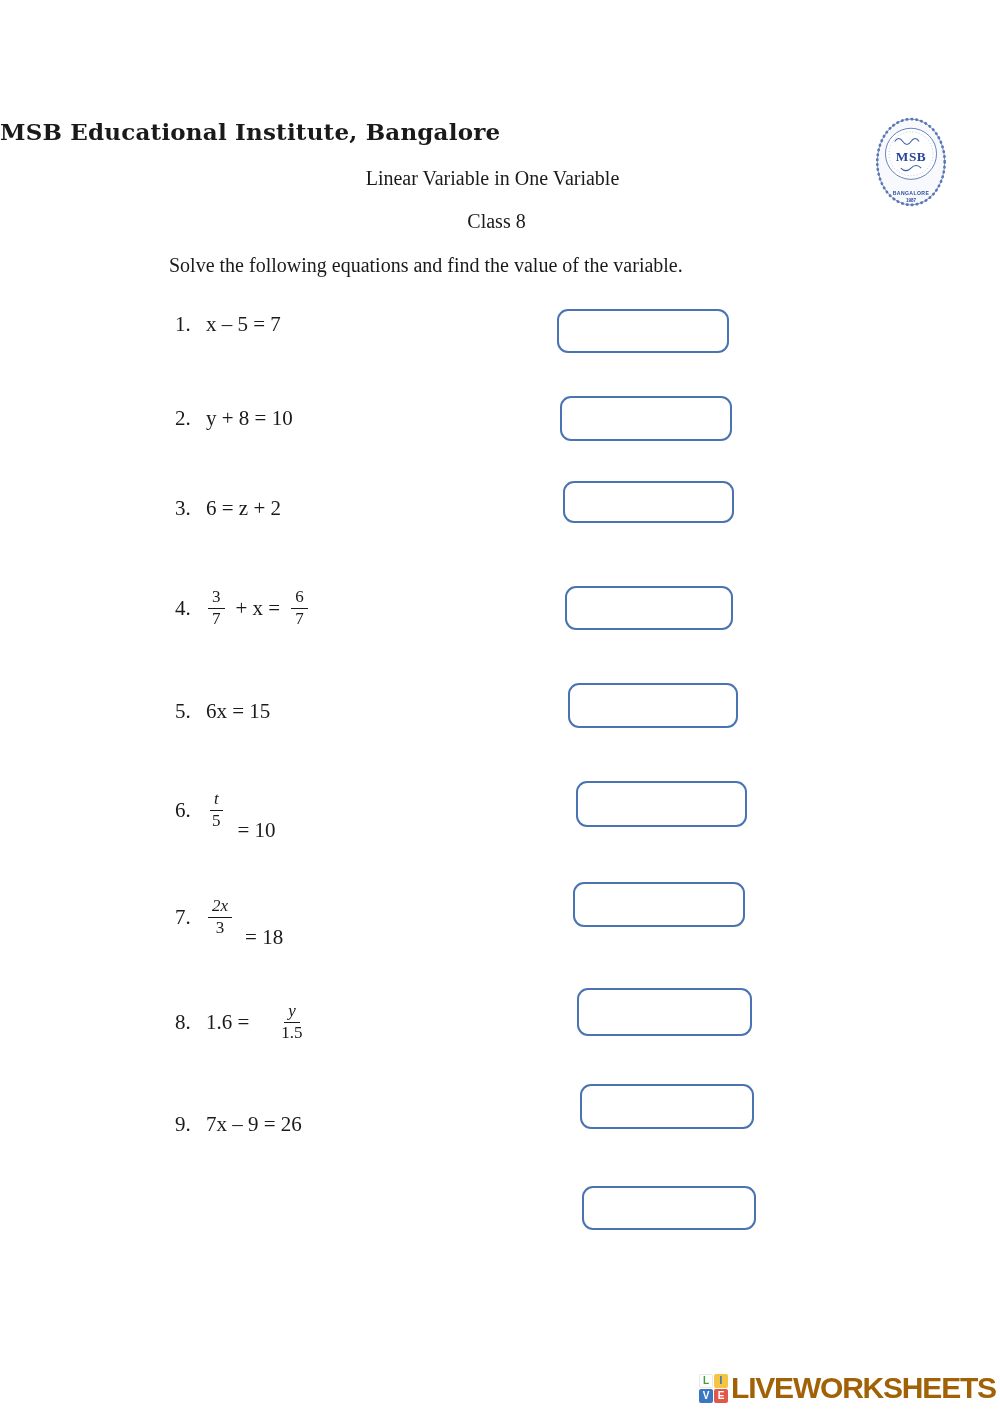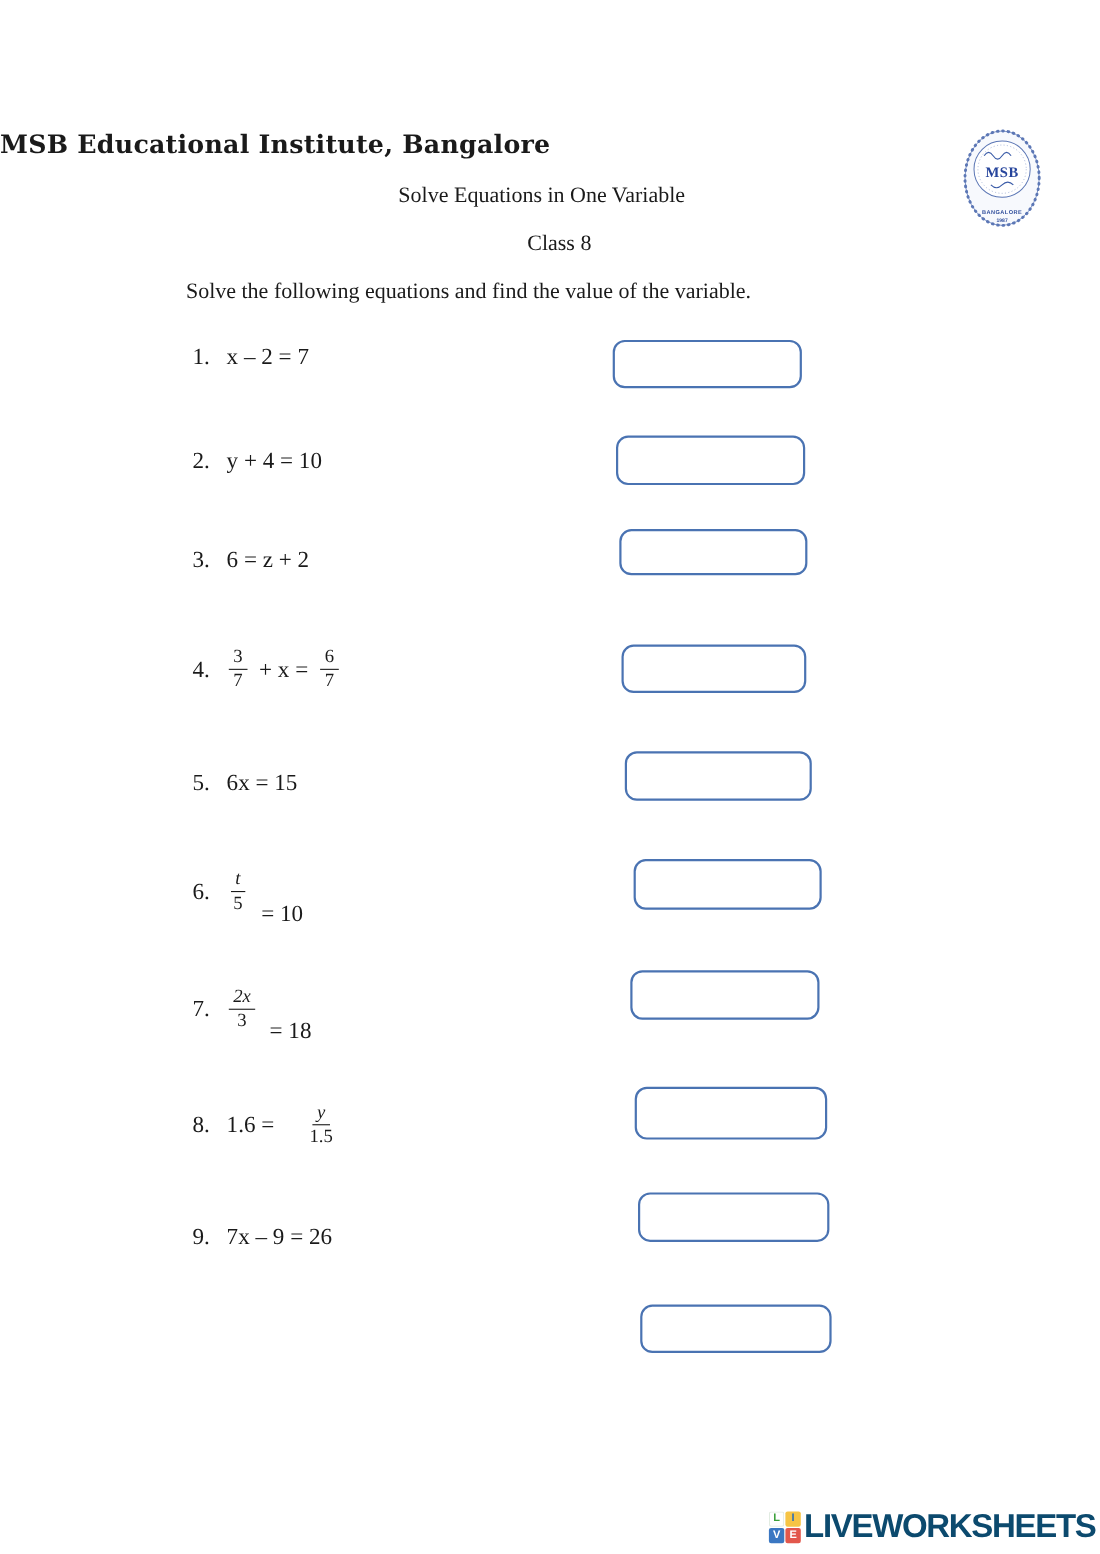--- a/index.html
+++ b/index.html
@@ -16,21 +16,21 @@
   .title{
     position:absolute; top:118px; left:0; width:985px;
     text-align:left; font-family:"DejaVu Serif", serif;
     font-weight:bold; font-size:23px; letter-spacing:.2px;
   }
   .subtitle{
     position:absolute; top:167px; left:0; width:985px;
     text-align:center; font-size:20px;
   }
   .classline{
-    position:absolute; top:210px; left:16px; width:985px;
+    position:absolute; top:210px; left:4px; width:985px;
     text-align:center; font-size:20px;
   }
   .instruction{
     position:absolute; top:254px; left:169px; font-size:20px;
   }
   .seal{position:absolute; left:874px; top:116px; width:74px; height:94px;}
   
   .row{
     position:absolute; left:175px; height:56px;
     display:flex; align-items:center;
@@ -79,53 +79,53 @@
     display:flex; align-items:center; justify-content:center;
     font-family:"Liberation Sans", sans-serif; font-weight:bold; font-size:10px;
     border-radius:2px;
   }
   .tl{background:#ffffff; color:#3da13b; box-shadow:inset 0 0 0 1px #e2ece2;}
   .ti{background:#f6c445; color:#2c6fb7;}
   .tv{background:#3a77c2; color:#ffffff;}
   .te{background:#e2574c; color:#ffffff;}
   .brand{
     font-family:"Liberation Sans", sans-serif; font-weight:bold;
-    font-size:30px; letter-spacing:-1.2px; color:#0c4a6e;
+    font-size:30px; letter-spacing:-1.2px; color:#a16207;
   }
 </style>
 </head>
 <body>
 
 <div class="page">
 
   <div class="title">MSB Educational Institute, Bangalore</div>
-  <div class="subtitle">Solve Equations in One Variable</div>
+  <div class="subtitle">Linear Variable in One Variable</div>
   <div class="classline">Class 8</div>
   <div class="instruction">Solve the following equations and find the value of the variable.</div>
 
   <svg class="seal" viewBox="0 0 72 92" aria-hidden="true">
     <ellipse cx="36" cy="45" rx="33" ry="42" fill="#f7f9fd" stroke="#7089c2" stroke-width="0.8"></ellipse>
     <ellipse cx="36" cy="45" rx="33" ry="42" fill="none" stroke="#5c77b5" stroke-width="2.6" stroke-dasharray="0.6 4.2" stroke-linecap="round"></ellipse>
     <circle cx="36" cy="37" r="25" fill="#ffffff" stroke="#5c77b5" stroke-width="0.9"></circle>
     <circle cx="36" cy="37" r="21.5" fill="none" stroke="#8fa3cf" stroke-width="0.6" stroke-dasharray="1 2"></circle>
     <path d="M 20 25 q 4 -6 8 0 q 4 6 8 0 q 4 -6 8 0" fill="none" stroke="#3b5ca8" stroke-width="1"></path>
     <text x="36" y="44" text-anchor="middle" font-family="Liberation Serif, serif" font-weight="bold" font-size="13" fill="#27459c" letter-spacing="0.5">MSB</text>
     <path d="M 26 51 q 5 5 10 0 q 5 -5 10 0" fill="none" stroke="#3b5ca8" stroke-width="1"></path>
     <text x="36" y="77" text-anchor="middle" font-family="Liberation Sans, sans-serif" font-weight="bold" font-size="5" fill="#2f4d9b" letter-spacing="0.4">BANGALORE</text>
     <text x="36" y="84" text-anchor="middle" font-family="Liberation Sans, sans-serif" font-weight="bold" font-size="4.5" fill="#2f4d9b">1987</text>
   </svg>
 
   <div class="row" style="top:296px">
     <span class="qno">1.</span>
-    <span class="eq">x – 2 = 7</span>
+    <span class="eq">x – 5 = 7</span>
   </div>
 
   <div class="row" style="top:390px">
     <span class="qno">2.</span>
-    <span class="eq">y + 4 = 10</span>
+    <span class="eq">y + 8 = 10</span>
   </div>
 
   <div class="row" style="top:480px">
     <span class="qno">3.</span>
     <span class="eq">6 = z + 2</span>
   </div>
 
   <div class="row" style="top:580px">
     <span class="qno">4.</span>
     <span class="frac">

